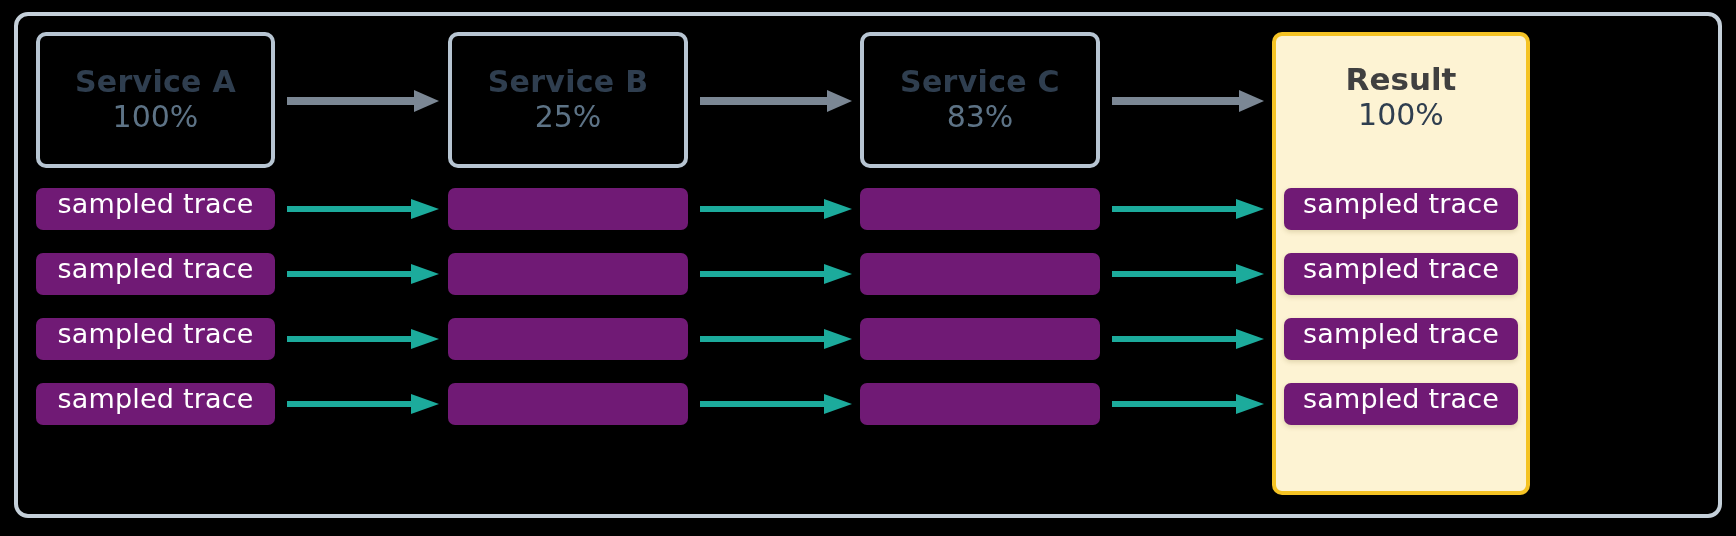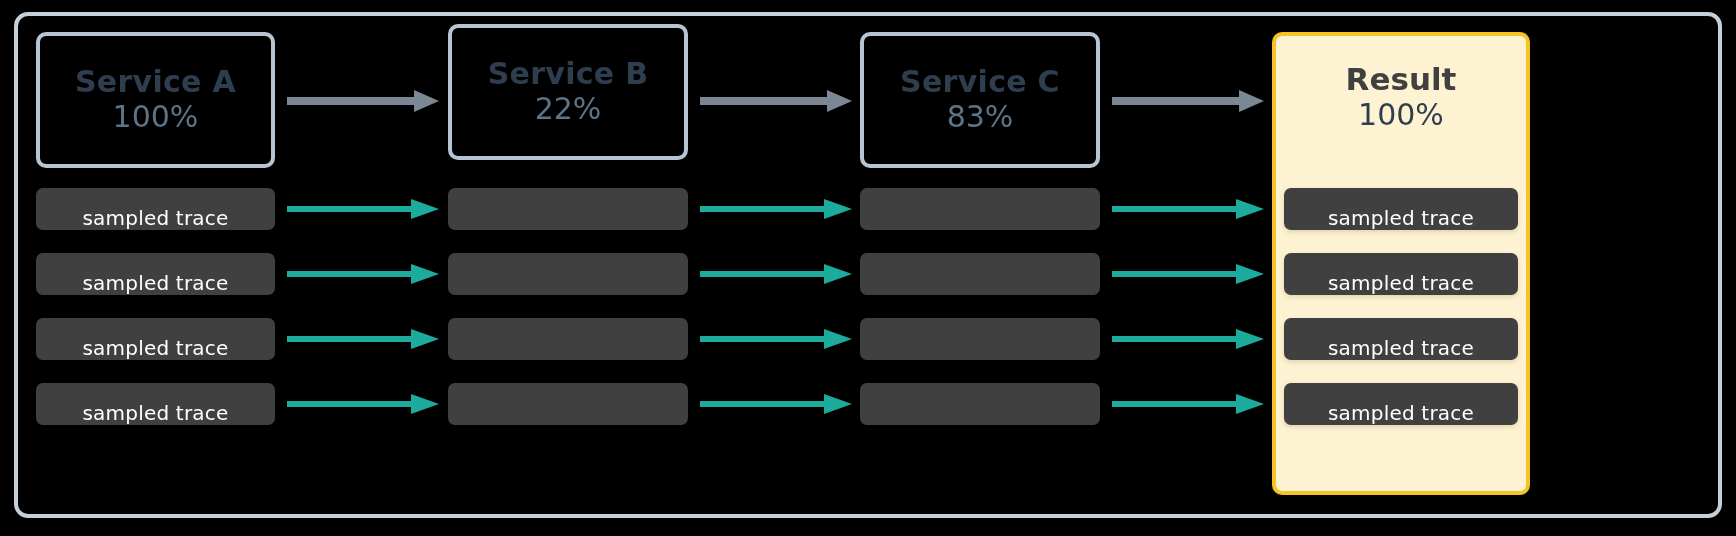--- a/index.html
+++ b/index.html
@@ -90,27 +90,27 @@
     font-size: 30px;
     font-weight: normal;
     color: #2f3e4f;
     line-height: 1.15;
   }
 
   
   .trace-bar {
     position: absolute;
     box-sizing: border-box;
-    background: #404040;
+    background: #701a75;
     border-radius: 7px;
     display: flex;
-    align-items: flex-end;
+    align-items: flex-start;
     justify-content: center;
     color: #ffffff;
-    font-size: 20px;
+    font-size: 27px;
     font-weight: normal;
     letter-spacing: 0.2px;
   }
   .trace-bar.in-result {
     box-shadow: 0 2px 5px rgba(120, 100, 30, 0.22);
   }
 
   
   .arrow {
     position: absolute;
@@ -122,23 +122,23 @@
 
 <div id="stage">
 
   <div class="outer-frame"></div>
 
   <div class="service-box" style="left:36px; top:32px; width:239px; height:136px;">
     <div class="service-title">Service A</div>
     <div class="service-pct">100%</div>
   </div>
 
-  <div class="service-box" style="left:448px; top:24px; width:240px; height:136px;">
+  <div class="service-box" style="left:448px; top:32px; width:240px; height:136px;">
     <div class="service-title">Service B</div>
-    <div class="service-pct">22%</div>
+    <div class="service-pct">25%</div>
   </div>
 
   <div class="service-box" style="left:860px; top:32px; width:240px; height:136px;justify-content:center;">
     <div class="service-title">Service C</div>
     <div class="service-pct">83%</div>
   </div>
 
   <div class="result-panel" style="left:1272px; top:32px; width:258px; height:463px;">
     <div class="result-header">
       <div class="result-title">Result</div>

